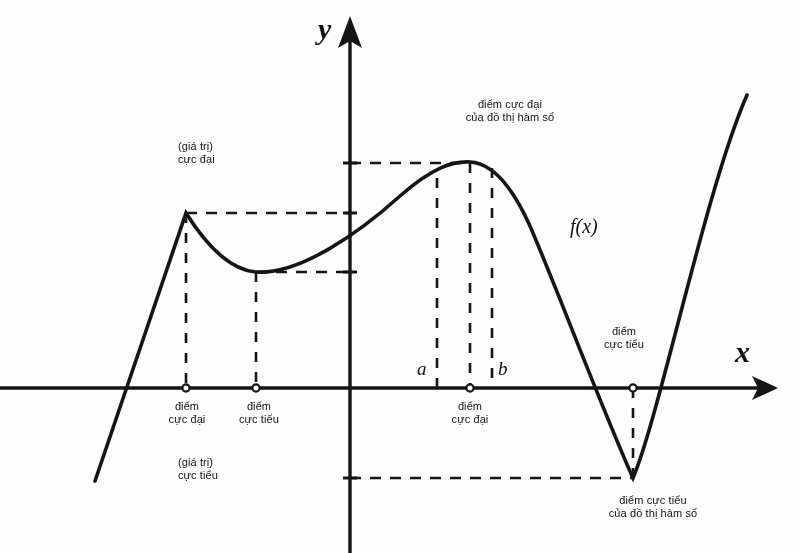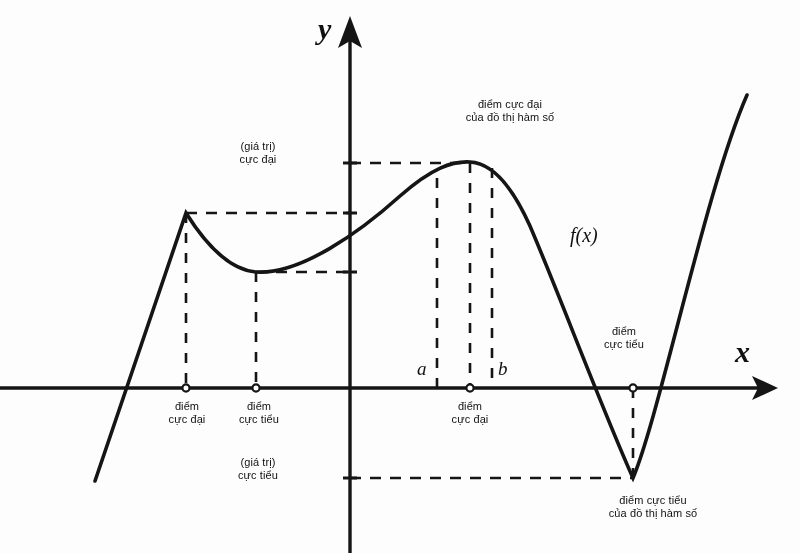--- a/index.html
+++ b/index.html
@@ -68,21 +68,21 @@
   .lbl {
     position: absolute;
     color: #111111;
     font-family: "Liberation Sans", sans-serif;
     font-size: 11px;
     line-height: 1.22;
     white-space: pre;
     letter-spacing: 0.1px;
   }
   .lbl.center { text-align: center; }
-  .lbl.right  { text-align: center; }
+  .lbl.right  { text-align: left; }
   .axis-name {
     position: absolute;
     color: #111111;
     font-family: "Liberation Serif", serif;
     font-style: italic;
     font-size: 30px;
     font-weight: 600;
   }
   .fn-name {
     position: absolute;
@@ -136,21 +136,21 @@
 
     <circle class="pt-marker" cx="186" cy="388" r="3.6"></circle>
     <circle class="pt-marker" cx="256" cy="388" r="3.6"></circle>
     <circle class="pt-marker" cx="470" cy="388" r="3.6"></circle>
     <circle class="pt-marker" cx="633" cy="388" r="3.6"></circle>
   </svg>
 
   <div class="axis-name" style="left:318px; top:12px;">y</div>
   <div class="axis-name" style="left:735px; top:335px;">x</div>
 
-  <div class="fn-name" style="left:570px; top:224px;">f(x)</div>
+  <div class="fn-name" style="left:570px; top:215px;">f(x)</div>
 
   <div class="ab-name" style="left:417px; top:358px;">a</div>
   <div class="ab-name" style="left:498px; top:358px;">b</div>
 
   <div class="lbl right" style="left:178px; top:140px; width:160px;">(giá trị)
 cực đại</div>
 
   <div class="lbl right" style="left:178px; top:456px; width:160px;">(giá trị)
 cực tiểu</div>
 

